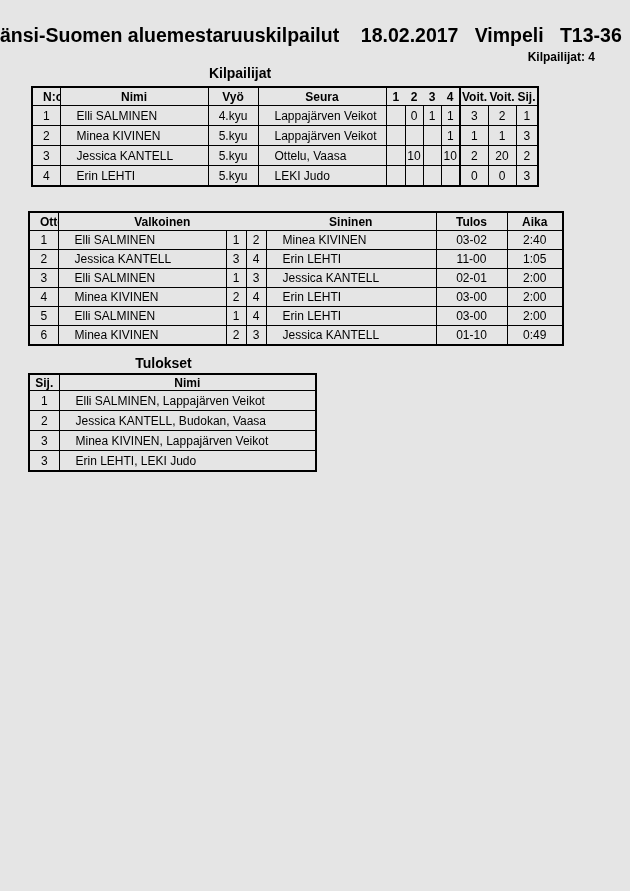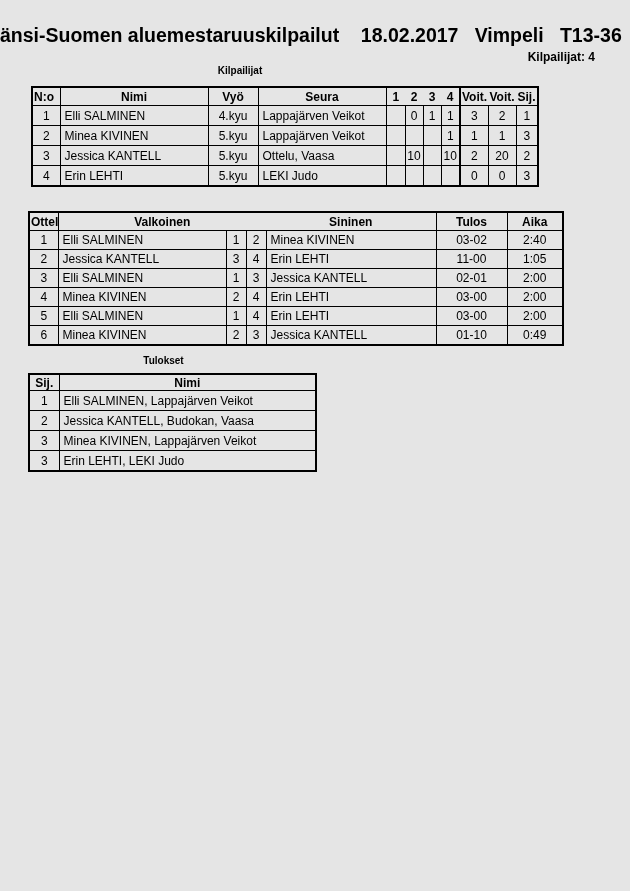--- a/index.html
+++ b/index.html
@@ -11,21 +11,21 @@
   .doc-title{
     position:absolute;top:24px;left:0;
     font-size:19.5px;font-weight:bold;line-height:1.15;
     white-space:pre;
   }
   .count-label{
     position:absolute;top:50px;right:35px;
     font-size:12px;font-weight:bold;white-space:nowrap;
   }
   .sec-heading{
-    position:absolute;font-size:10px;font-weight:bold;
+    position:absolute;font-size:14px;font-weight:bold;
     text-align:center;white-space:nowrap;
   }
   #h-kilpailijat{top:65px;left:0;width:480px;}
   #h-ottelut{top:190px;left:28px;width:534px;}
   #h-tulokset{top:355px;left:20px;width:287px;}
 
   table{
     position:absolute;border-collapse:collapse;table-layout:fixed;
     border:2px solid #000;font-size:12px;line-height:1;
   }
@@ -35,22 +35,22 @@
 
   th,td{
     border:1px solid #000;padding:0;overflow:hidden;
     white-space:nowrap;font-weight:normal;vertical-align:middle;
   }
   th{font-weight:bold;height:17px;}
   td{height:19px;}
   #t-ottelut td{height:18px;}
   #t-tulokset th{height:15px;}
 
-  .al{text-align:left;padding-left:4px;}
-  .al0{text-align:left;padding-left:1px;}
+  .al{text-align:left;padding-left:16px;}
+  .al0{text-align:left;padding-left:10px;}
   .ac{text-align:center;}
   .thick-l{border-left:2px solid #000 !important;}
   .nbl{border-left:none;}
   .nbr{border-right:none;}
 </style>
 </head>
 <body>
 
 <div class="page">
 

